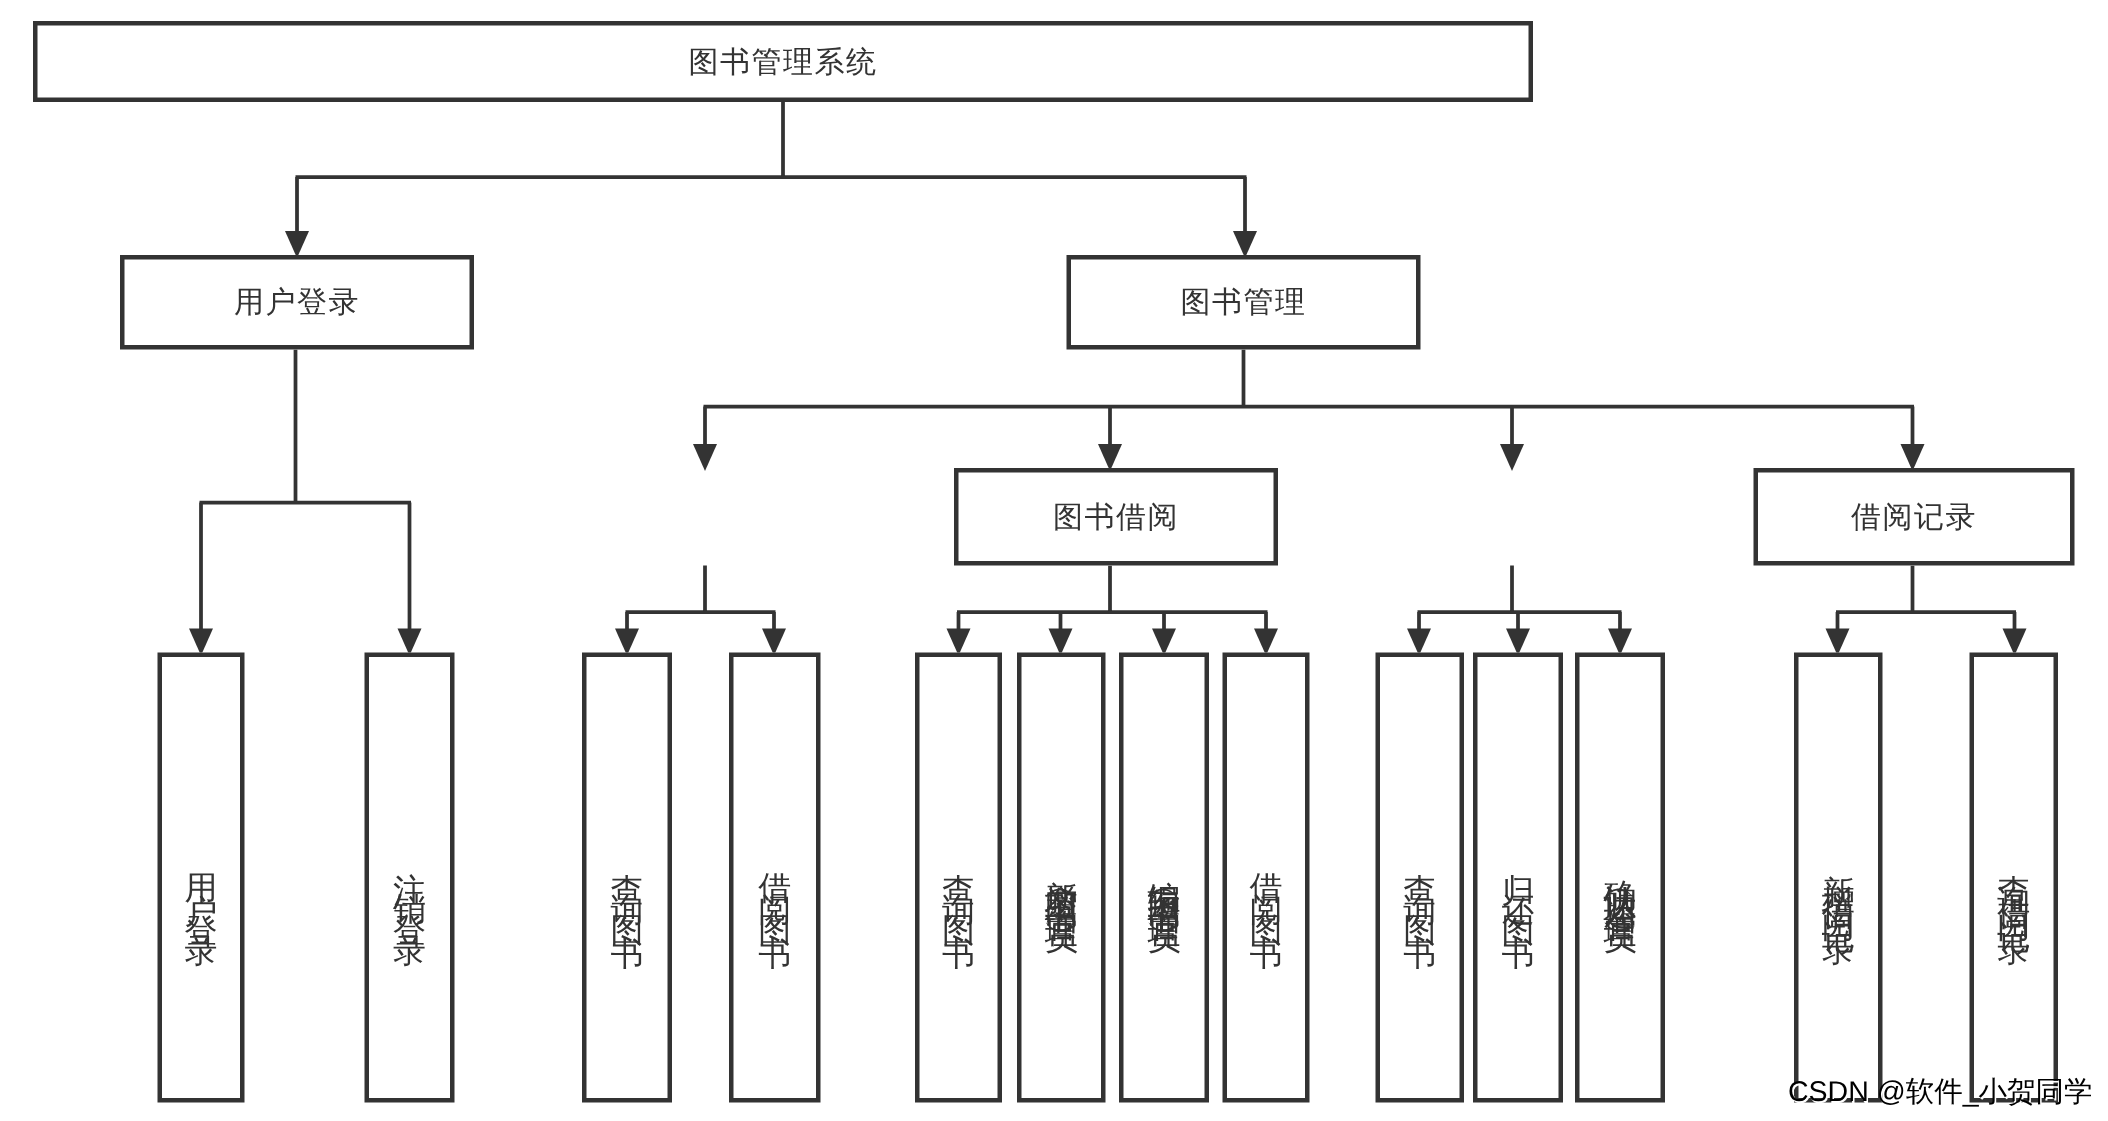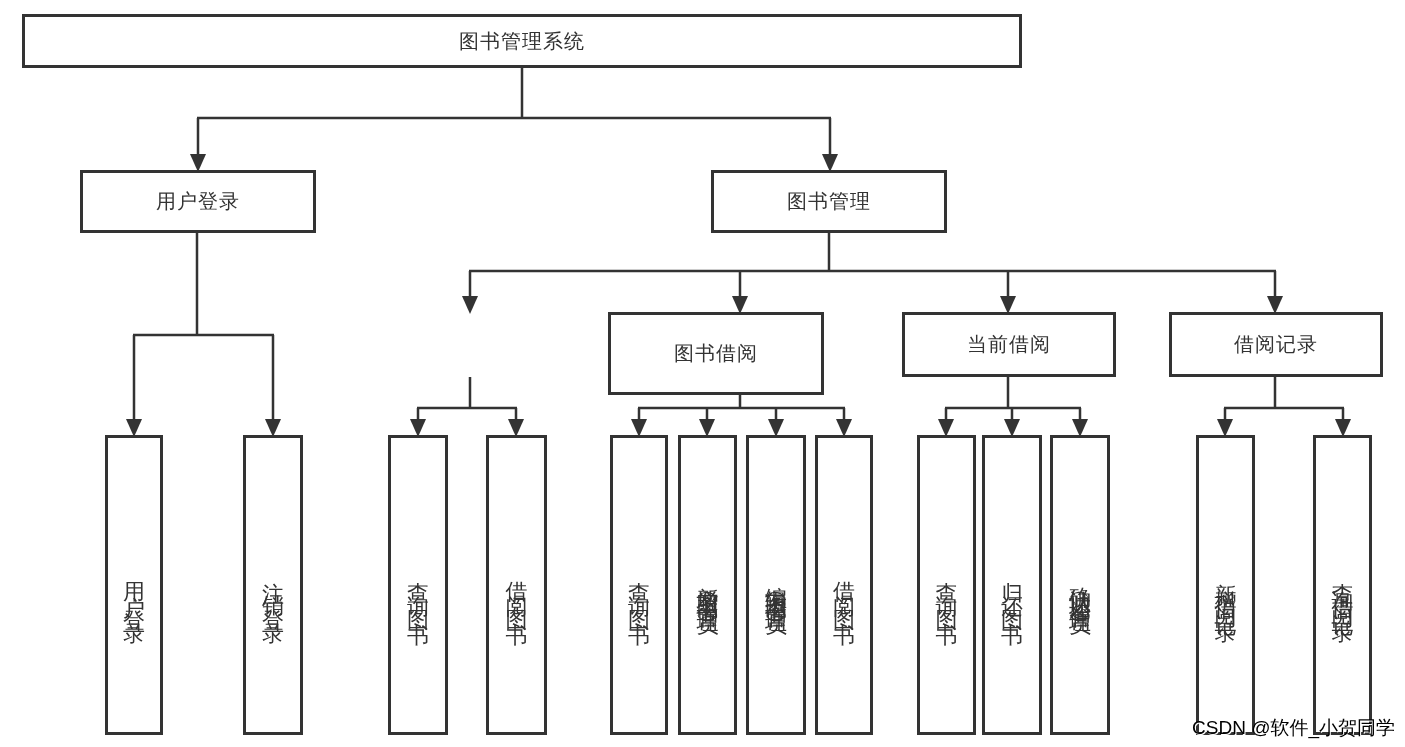--- a/index.html
+++ b/index.html
@@ -30,21 +30,21 @@
   .h-label {
     font-size: 20px;
     letter-spacing: 1px;
     color: #333333;
     white-space: nowrap;
   }
   .root-box   { left: 22px;  top: 14px;  width: 1000px; height: 54px; }
   .lvl2-user  { left: 80px;  top: 170px; width: 236px;  height: 63px; }
   .lvl2-book  { left: 711px; top: 170px; width: 236px;  height: 63px; }
   .lvl3-a { left: 363px;  top: 312px; width: 215px; height: 65px; }
-  .lvl3-b { left: 608px;  top: 312px; width: 216px; height: 83px; text-align: right; }
+  .lvl3-b { left: 636px;  top: 312px; width: 216px; height: 65px; text-align: right; }
   .lvl3-c { left: 902px;  top: 312px; width: 214px; height: 65px; }
   .lvl3-d { left: 1169px; top: 312px; width: 214px; height: 65px; }
   .vbox { top: 435px; height: 300px; }
   .v-label {
     writing-mode: vertical-rl;
     font-size: 22px;
     line-height: 1;
     color: #333333;
   }
   .sp-lg .v-label { letter-spacing: 14px; margin-bottom: -14px; }
@@ -116,23 +116,20 @@
   <div class="node lvl2-user">
     <span class="h-label">用户登录</span>
   </div>
   <div class="node lvl2-book">
     <span class="h-label">图书管理</span>
   </div>
 
   <div class="node lvl3-b">
     <span class="h-label">图书借阅</span>
   </div>
-  <div class="node lvl3-c">
-    <span class="h-label">当前借阅</span>
-  </div>
   <div class="node lvl3-d">
     <span class="h-label">借阅记录</span>
   </div>
 
   <div class="node vbox v1 sp-lg">
     <span class="v-label">用户登录</span>
   </div>
   <div class="node vbox v2 sp-lg">
     <span class="v-label">注销登录</span>
   </div>

